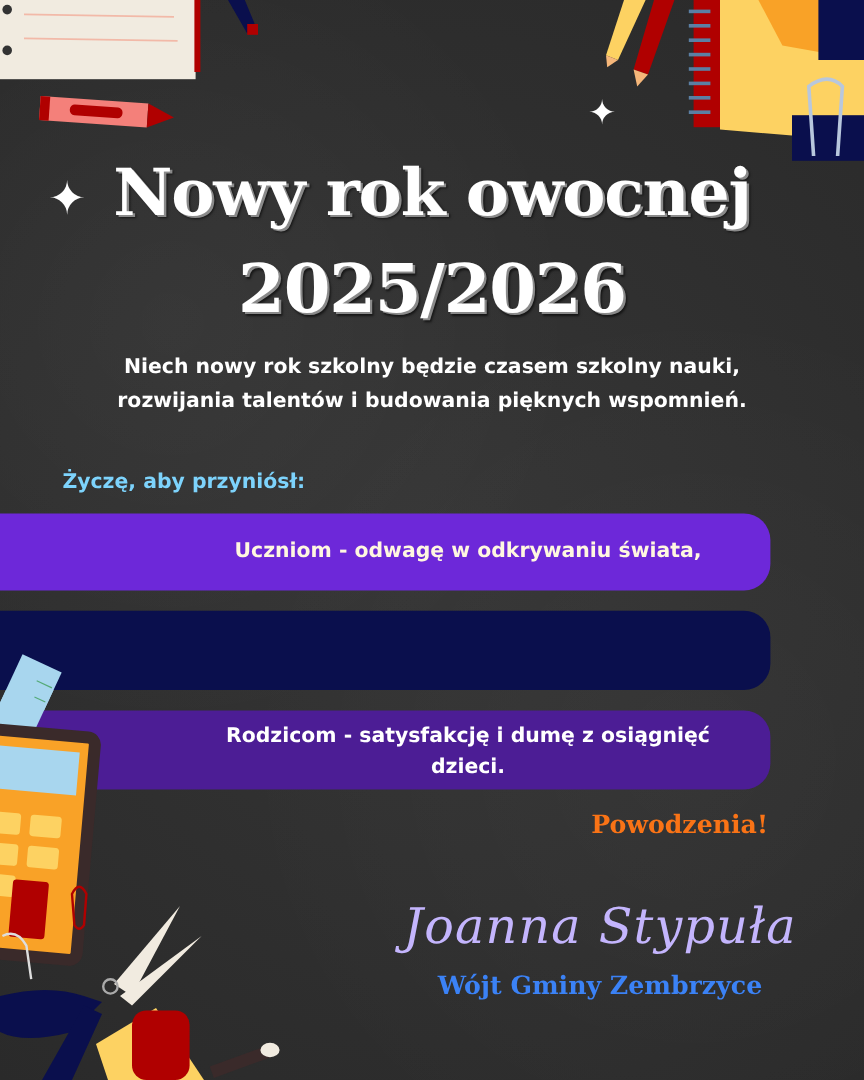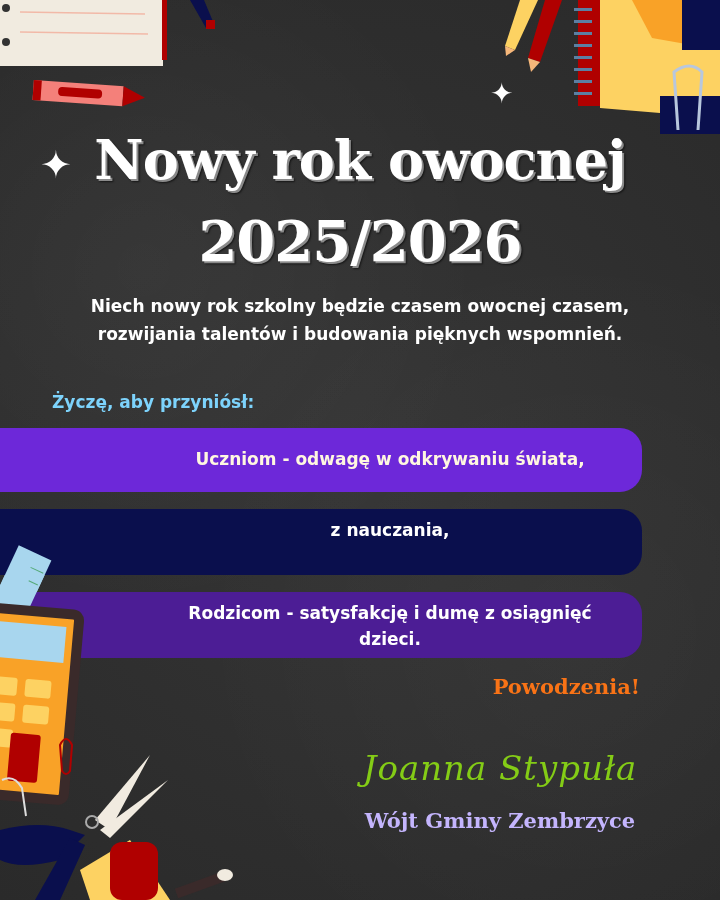--- a/index.html
+++ b/index.html
@@ -19,22 +19,22 @@
   .wish{top:392px;left:52px;color:#7dd3fc;font-weight:bold;font-size:17px;}
   .band{left:0;width:642px;border-radius:0 22px 22px 0;color:#fff;font-size:17px;font-weight:bold;line-height:26px;}
   .band span{display:block;position:absolute;left:140px;width:500px;text-align:center;}
   .b1{top:428px;height:64px;background:#6d28d9;}
   .b1 span{top:18px;color:#fff7e0;}
   .b2{top:509px;height:66px;background:#0a0f4d;}
   .b2 span{top:8px;}
   .b3{top:592px;height:66px;background:#4c1d95;}
   .b3 span{top:8px;}
   .powo{top:674px;right:80px;color:#f97316;font-family:"DejaVu Serif", serif;font-weight:bold;font-size:21px;}
-  .sig{top:748px;left:330px;width:340px;text-align:center;color:#84cc16;font-family:"DejaVu Serif", serif;font-style:italic;font-size:34px;letter-spacing:1px;}
-  .role{top:808px;left:330px;width:340px;text-align:center;color:#c4b5fd;font-family:"DejaVu Serif", serif;font-weight:bold;font-size:21px;}
+  .sig{top:748px;left:330px;width:340px;text-align:center;color:#c4b5fd;font-family:"DejaVu Serif", serif;font-style:italic;font-size:41px;letter-spacing:1px;}
+  .role{top:808px;left:330px;width:340px;text-align:center;color:#3b82f6;font-family:"DejaVu Serif", serif;font-weight:bold;font-size:21px;}
   .sparkle{color:#fff;}
 </style>
 </head>
 <body>
 
 <svg class="abs" style="left:0;top:0" width="720" height="900" viewBox="0 0 720 900">
 
   <rect x="0" y="0" width="163" height="66" fill="#f1ebe0"></rect>
   <rect x="162" y="0" width="5" height="60" fill="#b00000"></rect>
   <line x1="20" y1="12" x2="145" y2="14" stroke="#f2b9a8" stroke-width="1.5"></line>
@@ -103,32 +103,31 @@
   <ellipse cx="225" cy="875" rx="8" ry="6" fill="#f1ebe0"></ellipse>
 </svg>
 
 <div class="abs sparkle" style="left:40px;top:146px;font-size:38px;line-height:38px;">✦</div>
 <div class="abs sparkle" style="left:490px;top:80px;font-size:28px;line-height:28px;">✦</div>
 
 <div class="abs title t1">Nowy rok owocnej</div>
 <div class="abs title t2">2025/2026</div>
 
 <div class="abs intro">
-  <div>Niech nowy rok szkolny będzie czasem owocnej czasem,</div>
+  <div>Niech nowy rok szkolny będzie czasem szkolny nauki,</div>
   <div>rozwijania talentów i budowania pięknych wspomnień.</div>
 </div>
 
 <div class="abs wish">Życzę, aby przyniósł:</div>
 
 <div class="abs band b1">
   <span>Uczniom - odwagę w odkrywaniu świata,</span>
 </div>
 <div class="abs band b2">
   <span>
-    <span style="position:static;width:auto">z nauczania,</span>
   </span>
 </div>
 <div class="abs band b3">
   <span>
     <span style="position:static;width:auto">Rodzicom - satysfakcję i dumę z osiągnięć</span>
     <span style="position:static;width:auto">dzieci.</span>
   </span>
 </div>
 
 <svg class="abs" style="left:0;top:540px" width="90" height="120" viewBox="0 0 90 120">

